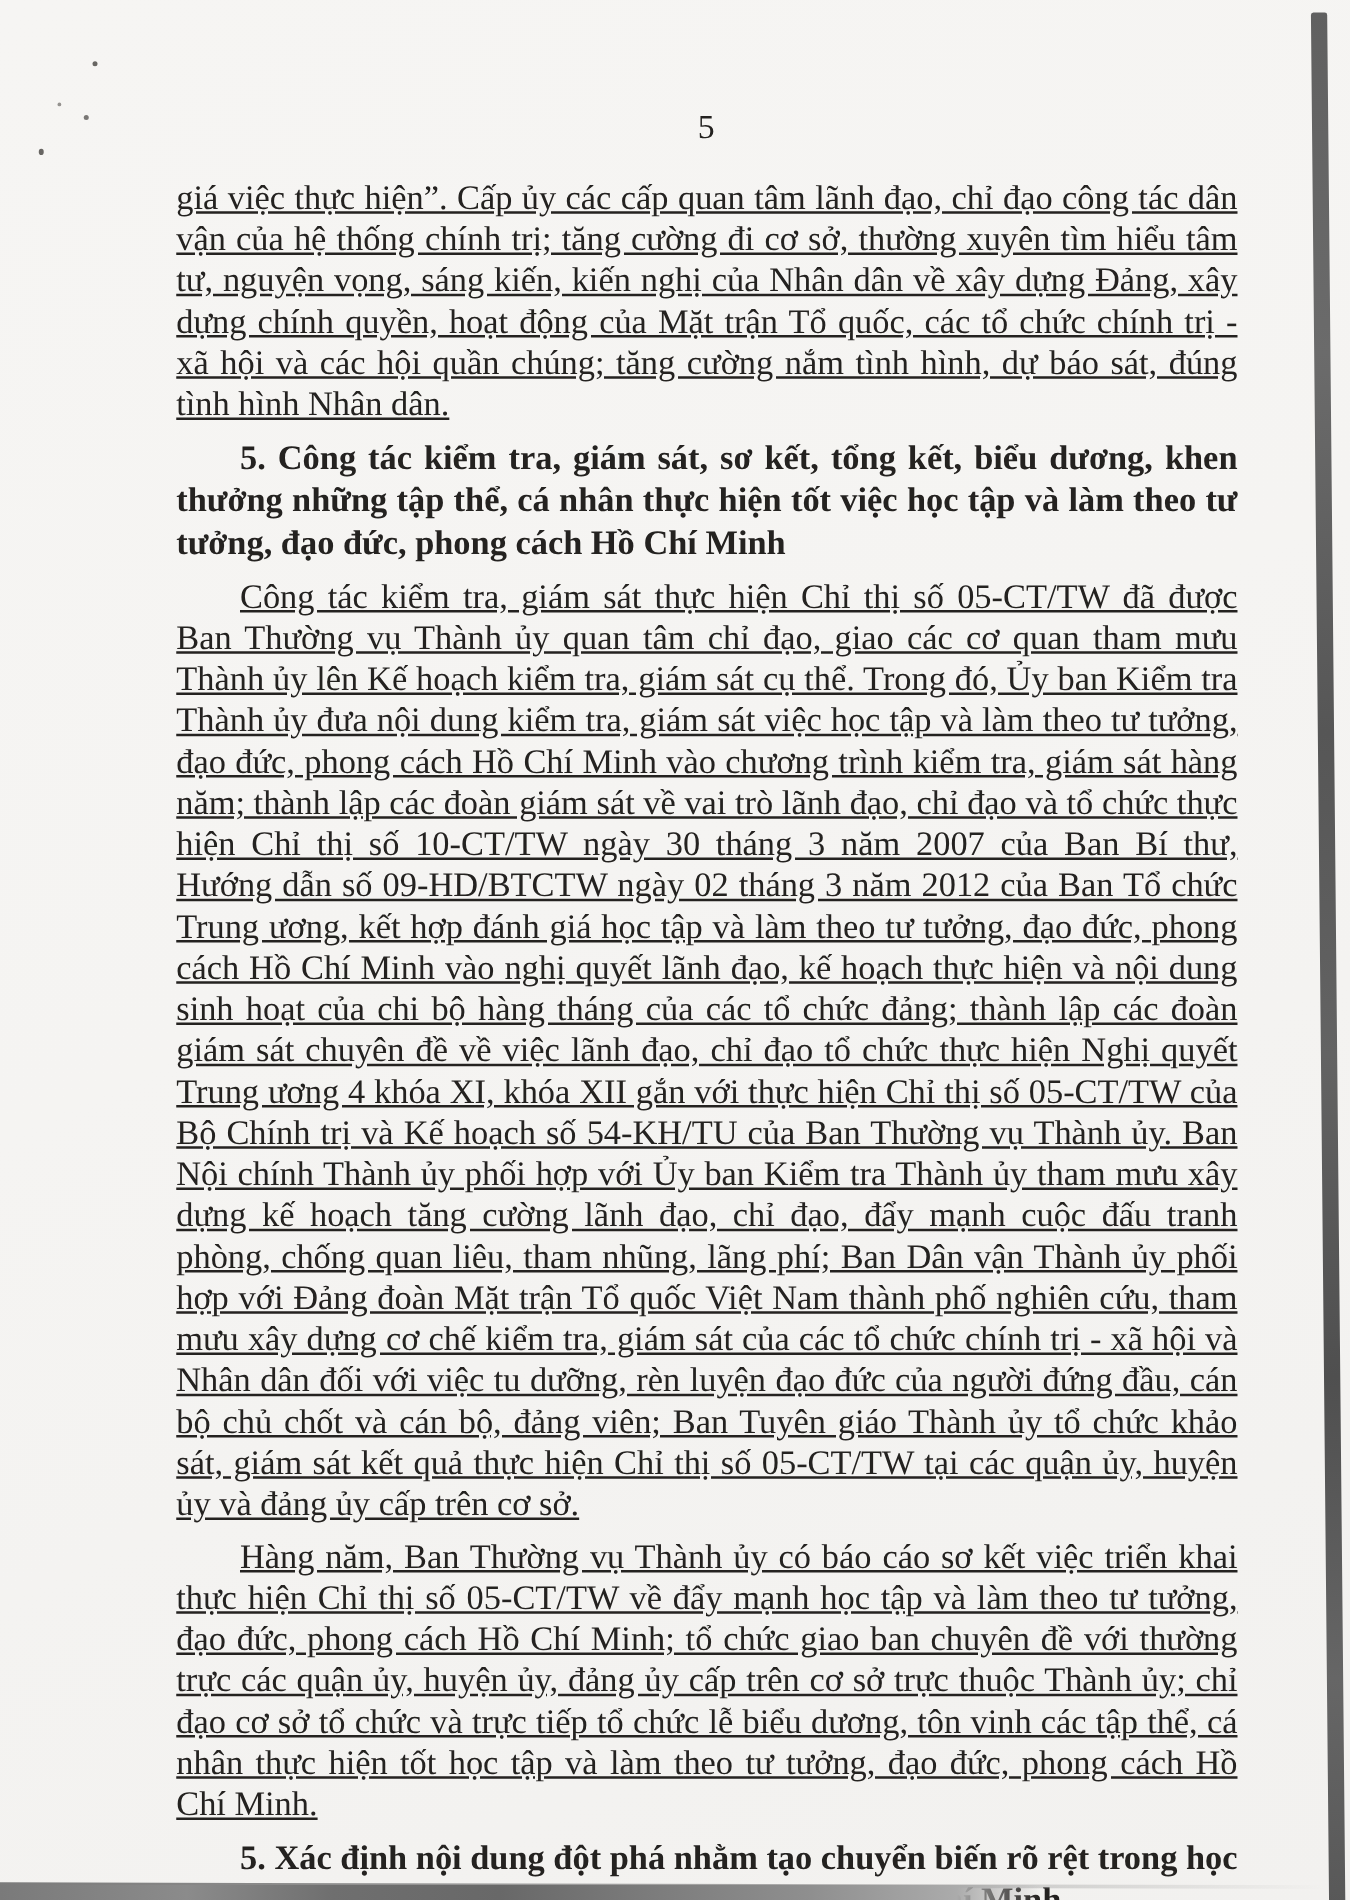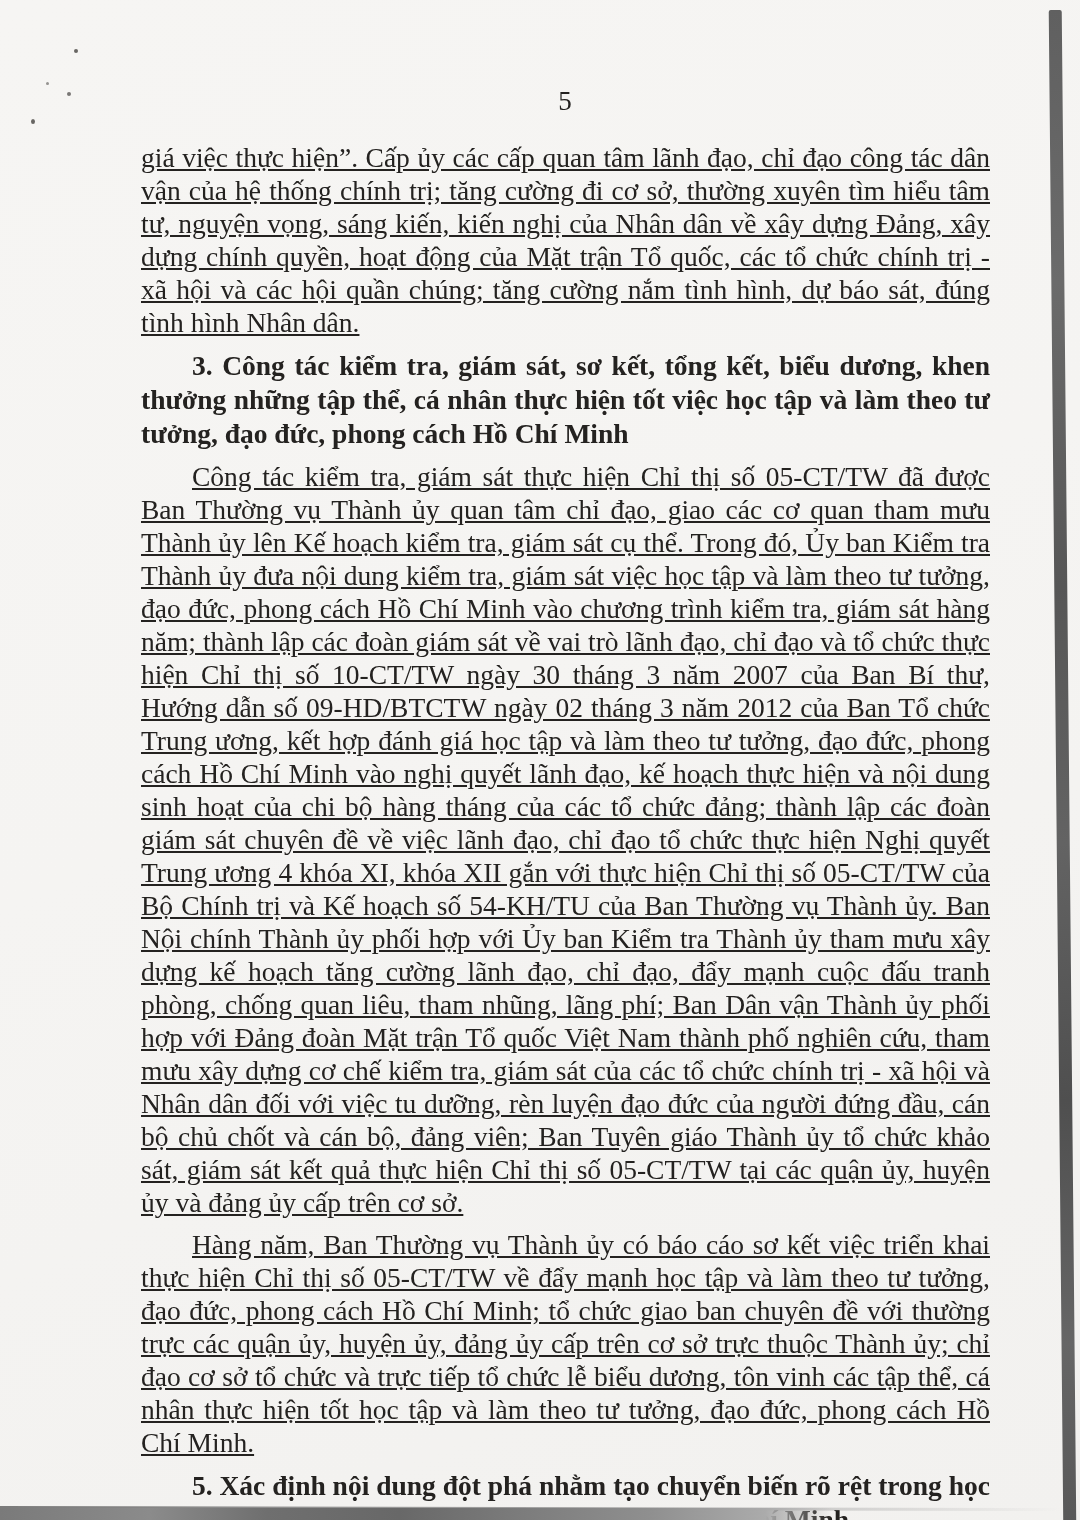--- a/index.html
+++ b/index.html
@@ -94,21 +94,21 @@
   <span class="speck s1"></span>
   <span class="speck s2"></span>
   <span class="speck s3"></span>
   <span class="speck s4"></span>
 
   <div class="page-number">5</div>
 
   <main class="content">
     <p class="para first">giá việc thực hiện”. Cấp ủy các cấp quan tâm lãnh đạo, chỉ đạo công tác dân vận của hệ thống chính trị; tăng cường đi cơ sở, thường xuyên tìm hiểu tâm tư, nguyện vọng, sáng kiến, kiến nghị của Nhân dân về xây dựng Đảng, xây dựng chính quyền, hoạt động của Mặt trận Tổ quốc, các tổ chức chính trị - xã hội và các hội quần chúng; tăng cường nắm tình hình, dự báo sát, đúng tình hình Nhân dân.</p>
 
-    <h2 class="heading">3. Công tác kiểm tra, giám sát, sơ kết, tổng kết, biểu dương, khen thưởng những tập thể, cá nhân thực hiện tốt việc học tập và làm theo tư tưởng, đạo đức, phong cách Hồ Chí Minh</h2>
+    <h2 class="heading">5. Công tác kiểm tra, giám sát, sơ kết, tổng kết, biểu dương, khen thưởng những tập thể, cá nhân thực hiện tốt việc học tập và làm theo tư tưởng, đạo đức, phong cách Hồ Chí Minh</h2>
 
     <p class="para">Công tác kiểm tra, giám sát thực hiện Chỉ thị số 05-CT/TW đã được Ban Thường vụ Thành ủy quan tâm chỉ đạo, giao các cơ quan tham mưu Thành ủy lên Kế hoạch kiểm tra, giám sát cụ thể. Trong đó, Ủy ban Kiểm tra Thành ủy đưa nội dung kiểm tra, giám sát việc học tập và làm theo tư tưởng, đạo đức, phong cách Hồ Chí Minh vào chương trình kiểm tra, giám sát hàng năm; thành lập các đoàn giám sát về vai trò lãnh đạo, chỉ đạo và tổ chức thực hiện Chỉ thị số 10-CT/TW ngày 30 tháng 3 năm 2007 của Ban Bí thư, Hướng dẫn số 09-HD/BTCTW ngày 02 tháng 3 năm 2012 của Ban Tổ chức Trung ương, kết hợp đánh giá học tập và làm theo tư tưởng, đạo đức, phong cách Hồ Chí Minh vào nghị quyết lãnh đạo, kế hoạch thực hiện và nội dung sinh hoạt của chi bộ hàng tháng của các tổ chức đảng; thành lập các đoàn giám sát chuyên đề về việc lãnh đạo, chỉ đạo tổ chức thực hiện Nghị quyết Trung ương 4 khóa XI, khóa XII gắn với thực hiện Chỉ thị số 05-CT/TW của Bộ Chính trị và Kế hoạch số 54-KH/TU của Ban Thường vụ Thành ủy. Ban Nội chính Thành ủy phối hợp với Ủy ban Kiểm tra Thành ủy tham mưu xây dựng kế hoạch tăng cường lãnh đạo, chỉ đạo, đẩy mạnh cuộc đấu tranh phòng, chống quan liêu, tham nhũng, lãng phí; Ban Dân vận Thành ủy phối hợp với Đảng đoàn Mặt trận Tổ quốc Việt Nam thành phố nghiên cứu, tham mưu xây dựng cơ chế kiểm tra, giám sát của các tổ chức chính trị - xã hội và Nhân dân đối với việc tu dưỡng, rèn luyện đạo đức của người đứng đầu, cán bộ chủ chốt và cán bộ, đảng viên; Ban Tuyên giáo Thành ủy tổ chức khảo sát, giám sát kết quả thực hiện Chỉ thị số 05-CT/TW tại các quận ủy, huyện ủy và đảng ủy cấp trên cơ sở.</p>
 
     <p class="para">Hàng năm, Ban Thường vụ Thành ủy có báo cáo sơ kết việc triển khai thực hiện Chỉ thị số 05-CT/TW về đẩy mạnh học tập và làm theo tư tưởng, đạo đức, phong cách Hồ Chí Minh; tổ chức giao ban chuyên đề với thường trực các quận ủy, huyện ủy, đảng ủy cấp trên cơ sở trực thuộc Thành ủy; chỉ đạo cơ sở tổ chức và trực tiếp tổ chức lễ biểu dương, tôn vinh các tập thể, cá nhân thực hiện tốt học tập và làm theo tư tưởng, đạo đức, phong cách Hồ Chí Minh.</p>
 
     <h2 class="heading">5. Xác định nội dung đột phá nhằm tạo chuyển biến rõ rệt trong học tập và làm theo tư tưởng, đạo đức, phong cách Hồ Chí Minh</h2>
 
   </main>
 
   <div class="edge-bar-right"></div>

